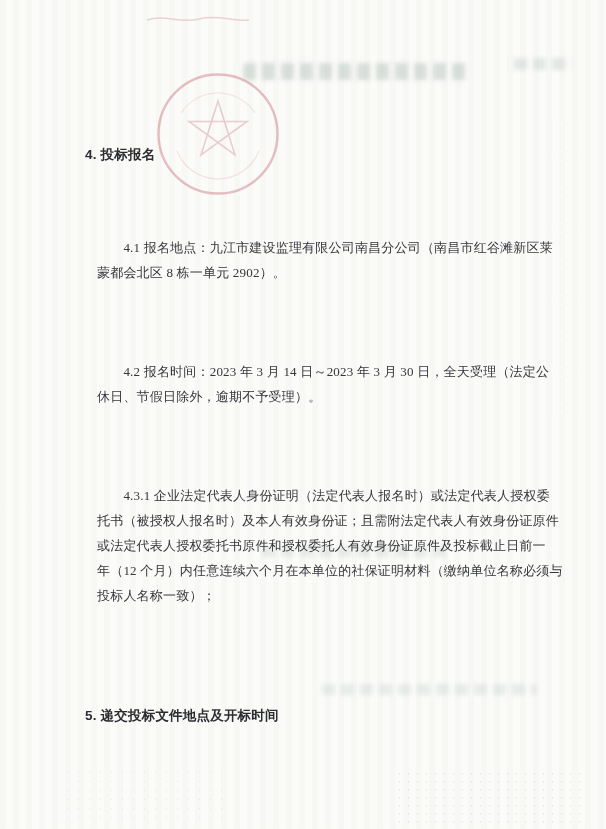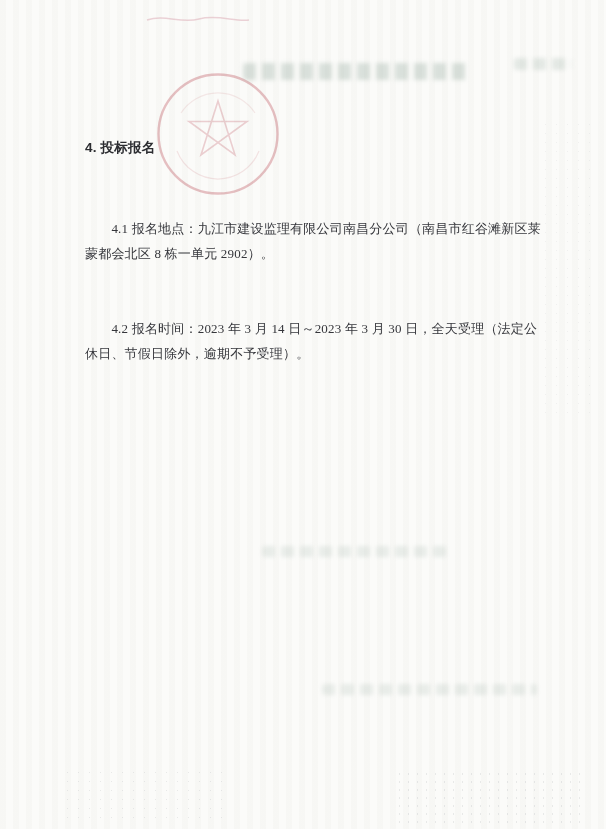--- a/index.html
+++ b/index.html
@@ -18,22 +18,22 @@
     font-size:13px;line-height:25px;color:#35363b;
     white-space:pre;
     letter-spacing:.2px;
   }
   .hd{
     font-family:"Liberation Sans", sans-serif;
     font-weight:bold;color:#2c2d31;
     font-size:13.5px;line-height:25px;
     margin:8px 0 6px 0;
   }
-  .hd.first{margin-top:0;}
-  .para{margin:0;}
+  .hd.first{margin-top:7px;}
+  .para{margin:12px;}
   
   .stamp{
     position:absolute;left:155px;top:71px;width:126px;height:126px;
     mix-blend-mode:multiply;opacity:.55;filter:blur(.6px);
     pointer-events:none;
   }
   
   .squiggle{
     position:absolute;left:143px;top:10px;width:110px;height:22px;
     opacity:.45;filter:blur(.5px);pointer-events:none;
@@ -83,21 +83,27 @@
   <div class="noise n2"></div>
   <div class="noise n3"></div>
 
   <div class="content">
 
     <div class="hd first">4. 投标报名</div>
     <p class="para">　　4.1 报名地点：九江市建设监理有限公司南昌分公司（南昌市红谷滩新区莱
 蒙都会北区 8 栋一单元 2902）。</p>
     <p class="para">　　4.2 报名时间：2023 年 3 月 14 日～2023 年 3 月 30 日，全天受理（法定公
 休日、节假日除外，逾期不予受理）。</p>
+    <p class="para">　　4.3.1 企业法定代表人身份证明（法定代表人报名时）或法定代表人授权委
+托书（被授权人报名时）及本人有效身份证；且需附法定代表人有效身份证原件
+或法定代表人授权委托书原件和授权委托人有效身份证原件及投标截止日前一
+年（12 个月）内任意连续六个月在本单位的社保证明材料（缴纳单位名称必须与
+投标人名称一致）；</p>
 
+    <div class="hd">5. 递交投标文件地点及开标时间</div>
     
     
 
     
     
 
     
     
     
     

